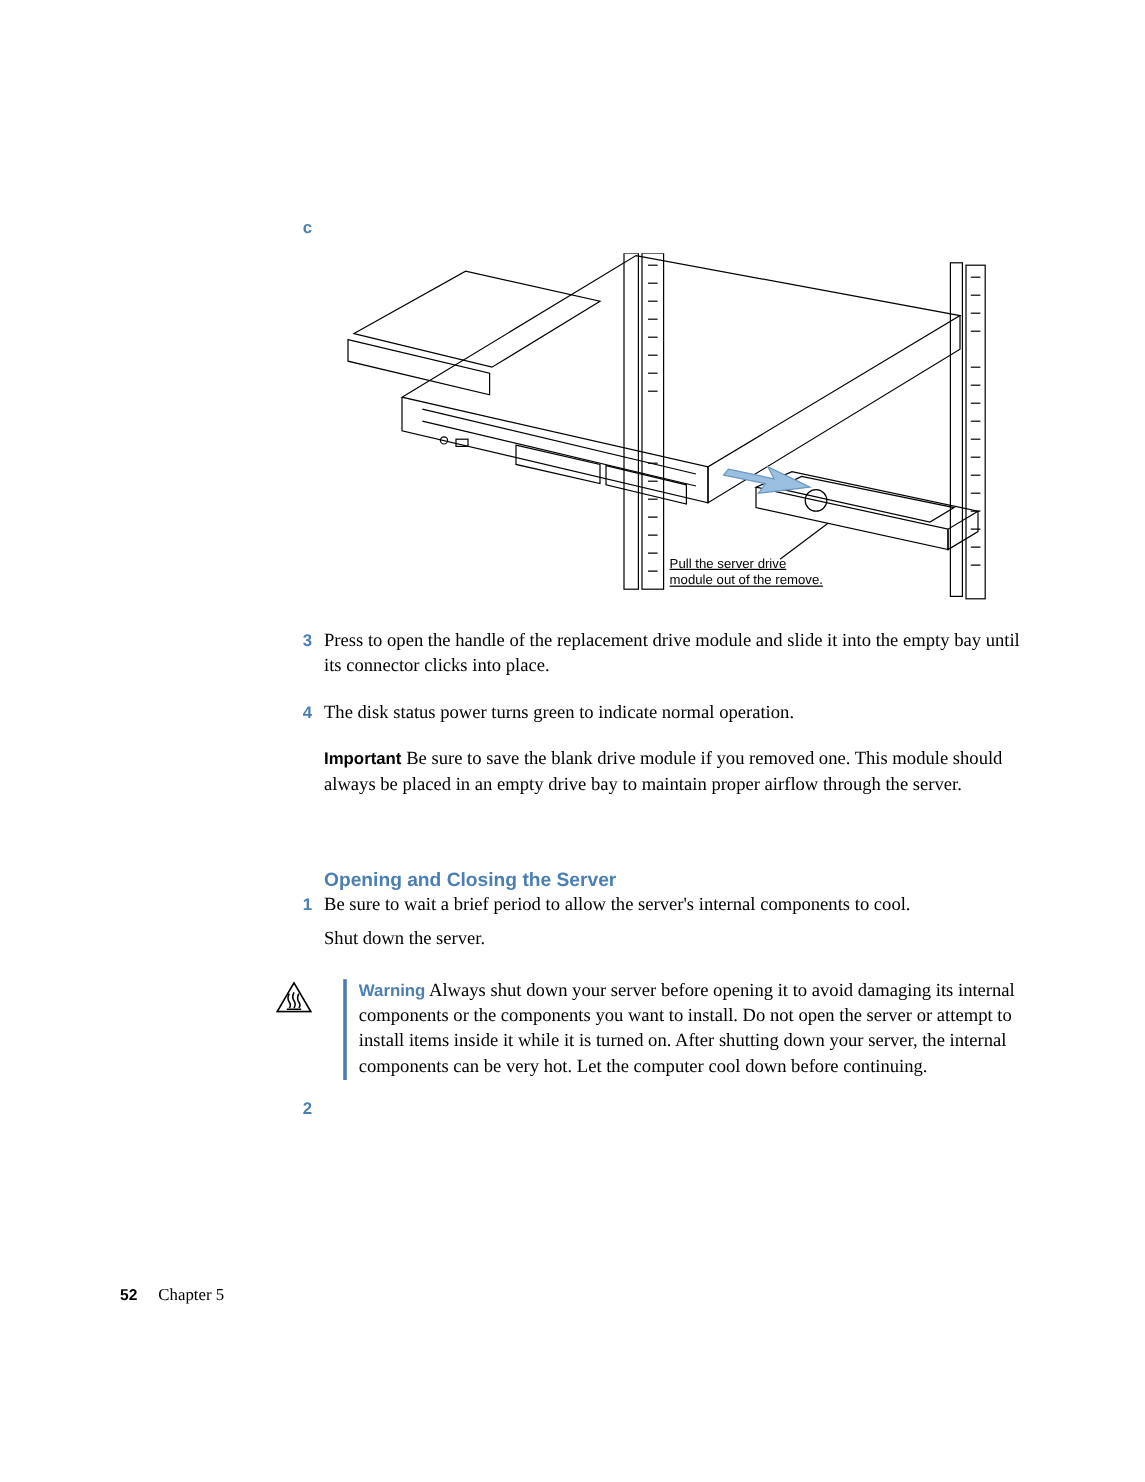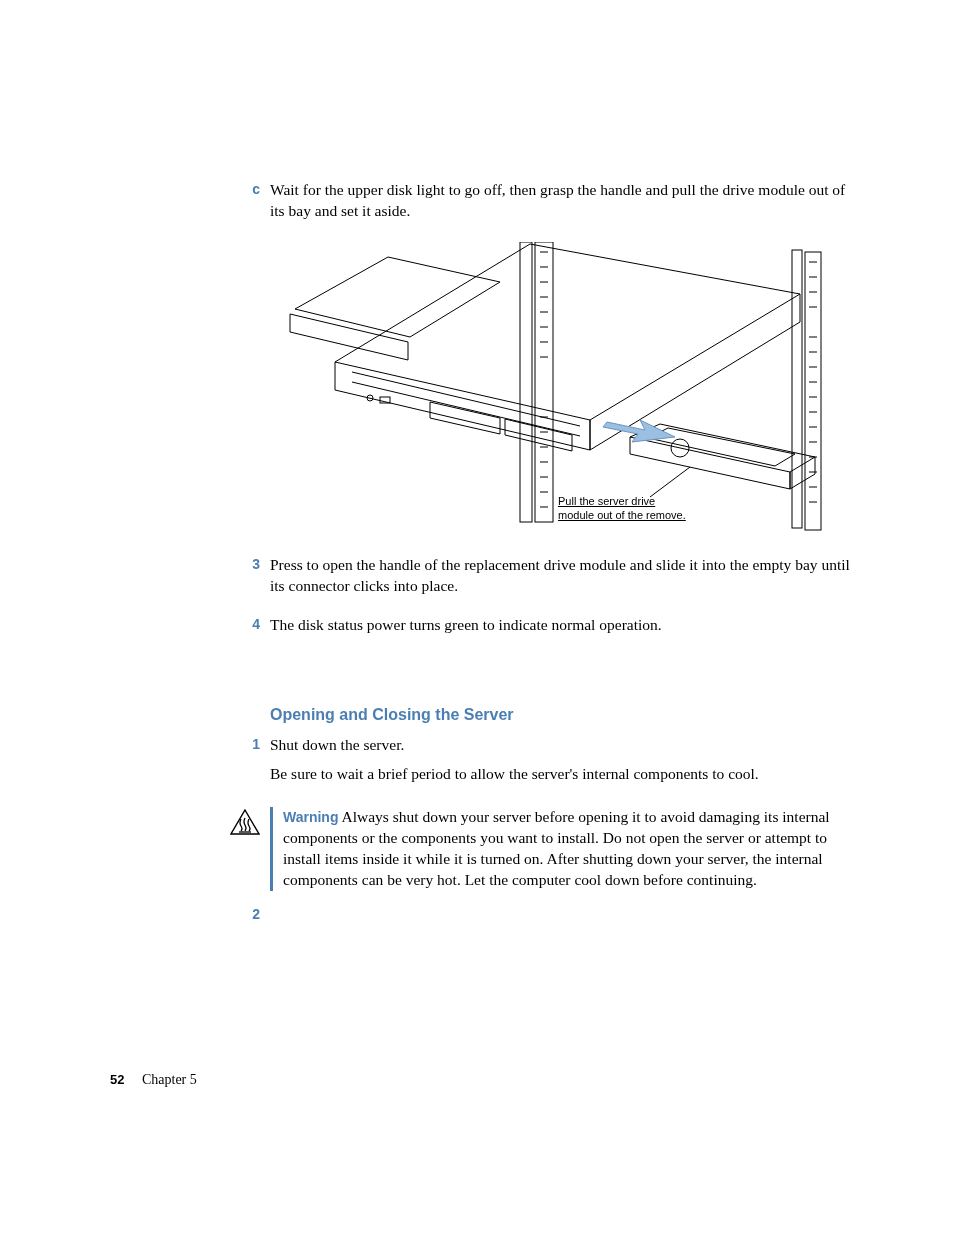--- a/index.html
+++ b/index.html
@@ -42,21 +42,21 @@
     font-weight: bold;
     font-size: 14px;
     color: #000;
   }
   .section-heading {
     font-family: Arial, Helvetica, sans-serif;
     font-weight: bold;
     font-size: 16px;
     color: #4b7fb3;
     margin-top: 50px;
-    margin-bottom: 10px;
+    margin-bottom: 0;
     margin-left: 160px;
   }
   .figure {
     margin: 12px 0 18px 160px;
     width: 560px;
     height: 295px;
     position: relative;
   }
   .figure svg {
     width: 100%;
@@ -70,20 +70,21 @@
     font-size: 11px;
     color: #000;
     line-height: 1.3;
     width: 150px;
     text-decoration: underline;
   }
   .warning-row {
     display: flex;
     margin-top: 14px;
     margin-bottom: 14px;
+    gap: 16px;
   }
   .warning-icon-col {
     width: 150px;
     flex-shrink: 0;
     text-align: right;
     padding-right: 10px;
     padding-top: 2px;
   }
   .warning-body {
     flex: 1;
@@ -91,43 +92,40 @@
     padding-left: 10px;
   }
   .warning-label {
     font-family: Arial, Helvetica, sans-serif;
     font-weight: bold;
     font-size: 14px;
     color: #4b7fb3;
   }
   .footer {
     position: absolute;
-    left: 110px;
+    left: 100px;
     bottom: 145px;
     font-size: 14px;
   }
   .footer .pg {
     font-family: Arial, Helvetica, sans-serif;
     font-weight: bold;
     font-size: 13px;
   }
   .footer .chap {
     margin-left: 14px;
   }
 </style>
 </head>
 <body>
 
 <div class="page">
 
   <div class="step">
     <div class="step-marker">c</div>
-    <div class="step-body">
-      <div class="para">Wait for the upper disk light to go off, then grasp the handle and pull the drive module out of its bay and set it aside.</div>
-    </div>
   </div>
 
   <div class="figure">
     <svg viewBox="0 0 560 295">
       <g stroke="#000" stroke-width="1" fill="none">
 
         <path d="M 65 120 L 260 2 L 530 52 L 320 178 Z"></path>
 
         <path d="M 65 120 L 65 148 L 320 208 L 320 178"></path>
         <path d="M 320 178 L 320 208 L 530 80 L 530 52"></path>
@@ -203,29 +201,32 @@
     <div class="step-body para">Press to open the handle of the replacement drive module and slide it into the empty bay until its connector clicks into place.</div>
   </div>
 
   <div class="step">
     <div class="step-marker">4</div>
     <div class="step-body para">The disk status power turns green to indicate normal operation.</div>
   </div>
 
   <div class="step">
     <div class="step-marker"></div>
+    <div class="step-body para">
+      <span class="bold-label">Important</span><span>  Be sure to save the blank drive module if you removed one. This module should always be placed in an empty drive bay to maintain proper airflow through the server.</span>
+    </div>
   </div>
 
   <div class="section-heading">Opening and Closing the Server</div>
 
   <div class="step">
     <div class="step-marker">1</div>
     <div class="step-body">
+      <div class="para">Be sure to wait a brief period to allow the server's internal components to cool.</div>
       <div class="para">Shut down the server.</div>
-      <div class="para">Be sure to wait a brief period to allow the server's internal components to cool.</div>
     </div>
   </div>
 
   <div class="warning-row">
     <div class="warning-icon-col">
       <svg width="30" height="26" viewBox="0 0 30 26">
         <path d="M 15 1 L 29 25 L 1 25 Z" fill="none" stroke="#000" stroke-width="1.4"></path>
         <path d="M 11 10 Q 9 14 11 17 Q 13 20 11 22" fill="none" stroke="#000" stroke-width="1.3"></path>
         <path d="M 15 9 Q 13 13 15 16 Q 17 19 15 22" fill="none" stroke="#000" stroke-width="1.3"></path>
         <path d="M 19 10 Q 17 14 19 17 Q 21 20 19 22" fill="none" stroke="#000" stroke-width="1.3"></path>

